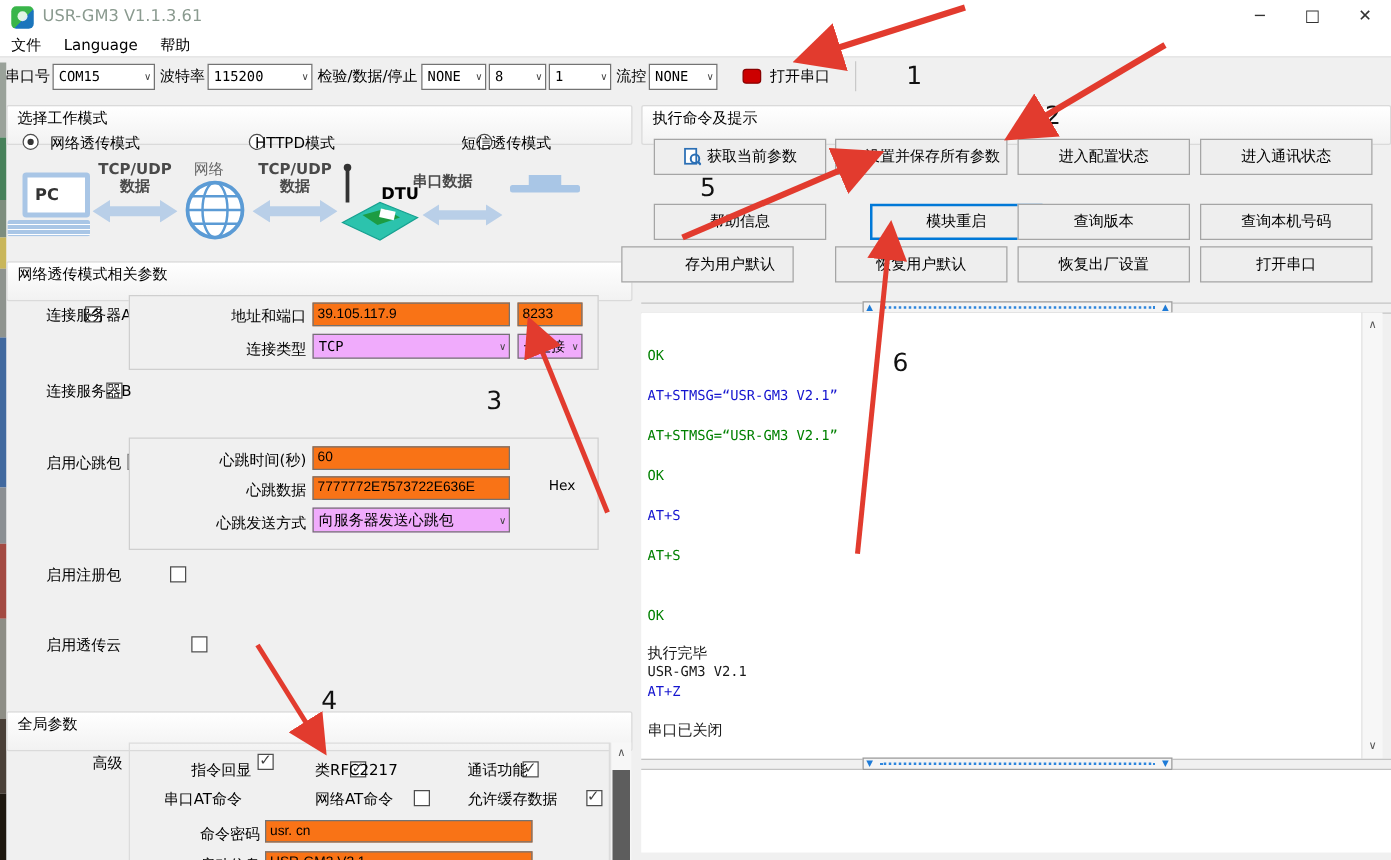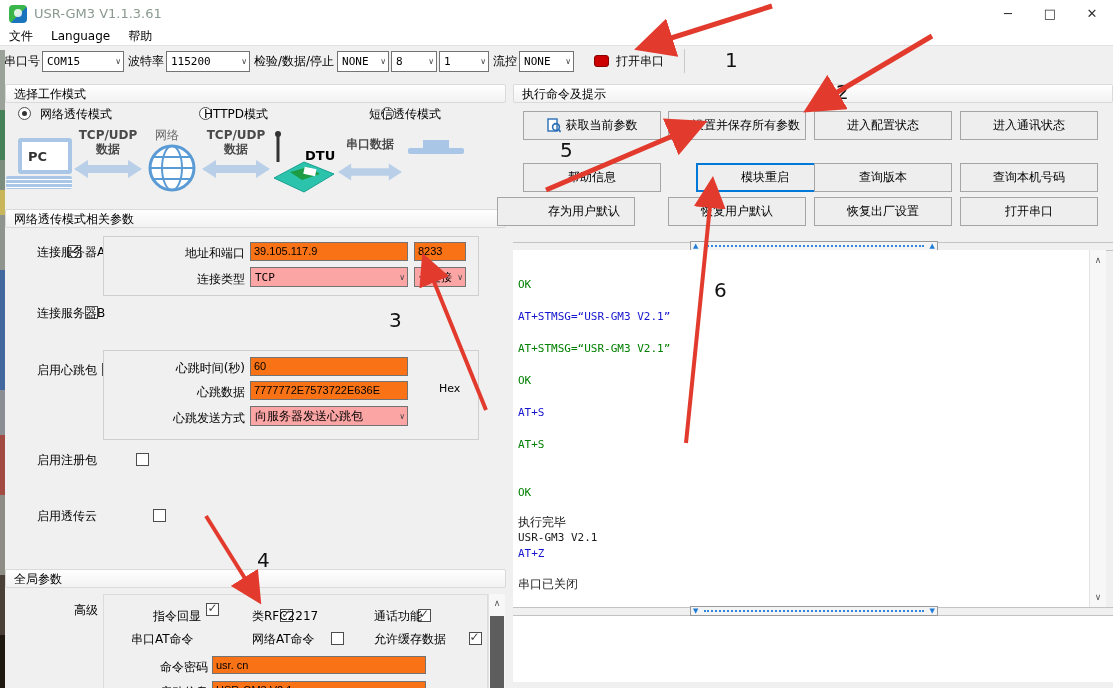--- a/index.html
+++ b/index.html
@@ -19,33 +19,33 @@
            display:flex;align-items:center;}
   .tb-label{margin-left:4px;margin-right:2px;white-space:nowrap;}
   .combo{height:21px;background:#fff;border:1px solid #737373;display:flex;align-items:center;
          justify-content:space-between;padding:0 2px 0 4px;box-sizing:border-box;}
   .combo .val{font-family:"DejaVu Sans Mono","Liberation Mono",monospace;font-size:11px;white-space:nowrap;overflow:hidden;}
   .chev{color:#444;font-size:8px;margin-left:2px;}
   .open-btn{display:flex;align-items:center;margin-left:14px;padding:2px 6px;}
   .rec-icon{width:13px;height:10px;background:#c00;border:1px solid #800;border-radius:3px;margin-right:7px;}
   .tb-sep{width:1px;height:24px;background:#c9c9c9;margin-left:14px;}
   
-  .ghdr{height:19px;line-height:19px;background:linear-gradient(#ffffff,#f2f2f2);
+  .ghdr{height:32px;line-height:19px;background:linear-gradient(#ffffff,#f2f2f2);
         border:1px solid #dadada;border-radius:2px;padding-left:8px;box-sizing:border-box;}
   
   .cb{width:13px;height:13px;background:#fff;border:1px solid #4d4d4d;display:inline-block;position:relative;box-sizing:border-box;}
   .cb.on::after{content:"✓";position:absolute;left:0px;top:-3px;font-size:12px;color:#3f3f3f;}
   .radio{width:13px;height:13px;background:#fff;border:1px solid #4d4d4d;border-radius:50%;display:inline-block;position:relative;box-sizing:border-box;}
   .radio.on::after{content:"";position:absolute;left:3px;top:3px;width:5px;height:5px;border-radius:50%;background:#333;}
   .lbl{white-space:nowrap;}
   .rlabel{text-align:right;white-space:nowrap;}
   
   .inp{background:#f97316;border:1px solid #737373;font-family:Liberation Sans, sans-serif;
        font-size:11px;line-height:17px;padding:0 3px;box-sizing:border-box;white-space:nowrap;overflow:hidden;}
-  .sel{background:#fca5a5;border:1px solid #737373;display:flex;align-items:center;justify-content:space-between;
+  .sel{background:#f0abfc;border:1px solid #737373;display:flex;align-items:center;justify-content:space-between;
        padding:0 2px 0 4px;box-sizing:border-box;overflow:hidden;}
   .sel .val{white-space:nowrap;overflow:hidden;font-size:11px;}
   .box{border:1px solid #cfcfcf;background:#f0f0f0;}
   
   .diag-label{font-weight:bold;color:#4a4a4a;text-align:center;line-height:14px;}
   .pc-screen{width:54px;height:36px;border:4px solid #a9c6e6;background:#fff;border-radius:3px;
              font-weight:bold;font-size:13px;color:#333;display:flex;align-items:center;padding-left:6px;box-sizing:border-box;}
   .pc-base{width:66px;height:13px;background:#a9c6e6;border-radius:2px;margin:2px 0 0 -6px;
            background-image:repeating-linear-gradient(#a9c6e6 0 3px,#ffffff 3px 4px);}
   .term-frame{width:90px;height:48px;border:4px solid #a9c6e6;background:#fff;box-sizing:border-box;
@@ -185,21 +185,21 @@
   <path d="M0 9 L14 0 L14 5 L54 5 L54 0 L68 9 L54 18 L54 13 L14 13 L14 18 Z" fill="#b9cfe8"></path>
 </svg>
 <svg class="abs" style="left:268px;top:130px;" width="70" height="70" viewBox="0 0 70 70">
   <line x1="10" y1="4" x2="10" y2="32" stroke="#333" stroke-width="3"></line>
   <circle cx="10" cy="4" r="3" fill="#333"></circle>
   <polygon points="6,48 36,32 66,44 36,62" fill="#2cc3ad" stroke="#17a191" stroke-width="1"></polygon>
   <polygon points="22,42 40,37 52,44 34,50" fill="#1c9c43"></polygon>
   <rect x="36" y="38" width="12" height="7" fill="#fff" transform="rotate(12 42 41)"></rect>
 </svg>
 <div class="abs" style="left:305px;top:148px;font-weight:bold;font-size:13px;">DTU</div>
-<div class="abs diag-label" style="left:336px;top:138px;width:68px;font-family:Liberation Mono, monospace;">串口数据</div>
+<div class="abs diag-label" style="left:320px;top:138px;width:68px;">串口数据</div>
 <svg class="abs" style="left:338px;top:163px;" width="64" height="18" viewBox="0 0 68 18">
   <path d="M0 9 L14 0 L14 5 L54 5 L54 0 L68 9 L54 18 L54 13 L14 13 L14 18 Z" fill="#b9cfe8"></path>
 </svg>
 <div class="abs" style="left:408px;top:140px;">
   <div class="term-neck"></div>
   <div class="term-foot"></div>
 </div>
 
 
 <div class="abs ghdr" style="left:5px;top:209px;width:501px;">网络透传模式相关参数</div>

